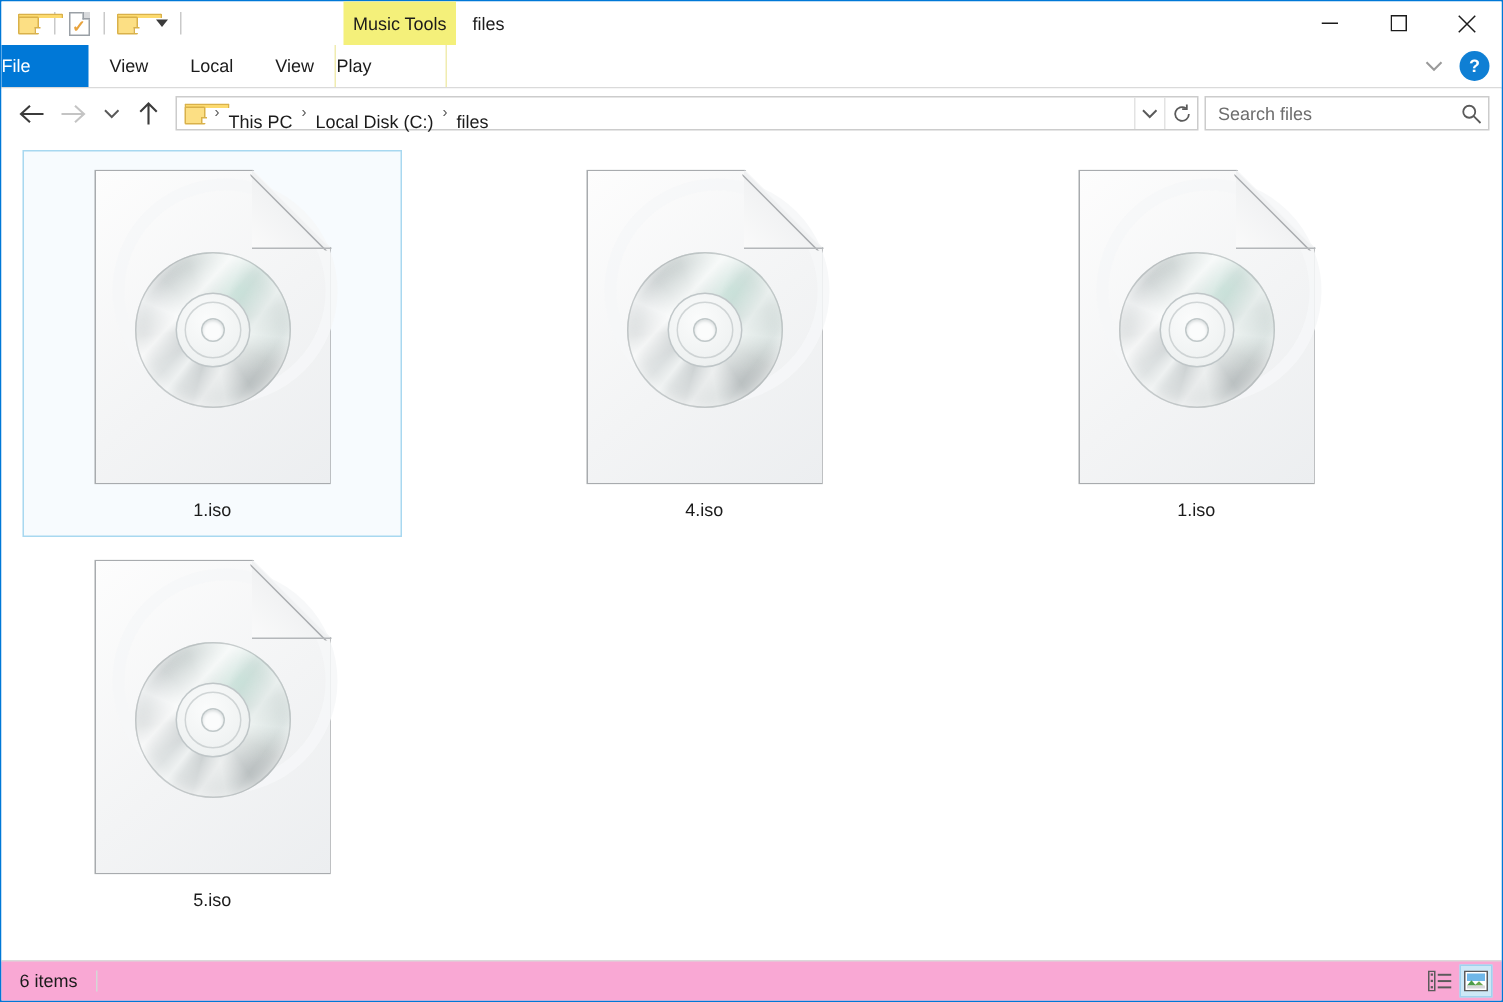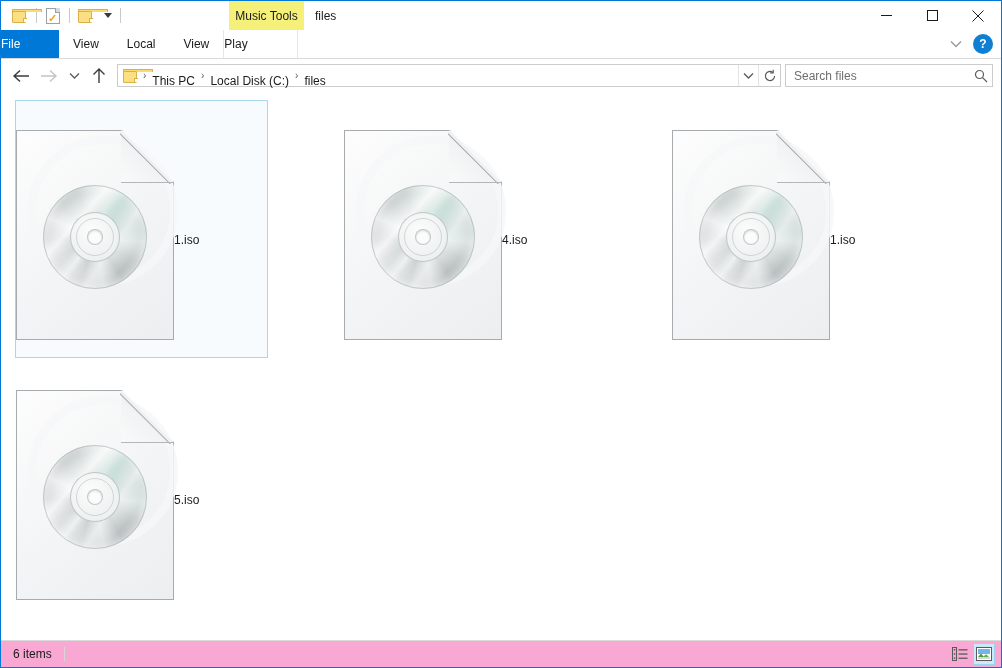--- a/index.html
+++ b/index.html
@@ -204,21 +204,21 @@
     display: flex; align-items: center; justify-content: center;
     border-left: 1px solid #e3e3e3;
   }
   .crumb-refresh {
     width: 22px; height: 21px;
     display: flex; align-items: center; justify-content: center;
     border-left: 1px solid #e3e3e3;
   }
 
   .searchbox {
-    width: 208px; height: 23px;
+    width: 190px; height: 23px;
     border: 1px solid #cccccc;
     background: #ffffff;
     display: flex; align-items: center;
     margin-left: 4px;
     padding: 0 4px 0 8px;
   }
   .searchbox .ph {
     flex: 1 1 auto;
     font-size: 12px; color: #6e6e6e;
   }
@@ -233,21 +233,21 @@
   }
   .grid {
     display: grid;
     grid-template-columns: repeat(3, 328px);
     grid-template-rows: repeat(2, 260px);
   }
   .item {
     width: 253px;
     height: 258px;
     display: flex;
-    flex-direction: row;
+    flex-direction: column;
     align-items: center;
     padding-top: 12px;
     border: 1px solid transparent;
   }
   .item.selected {
     background: #f7fbfe;
     border: 1px solid #a8d8f0;
   }
 
   .iso-icon {

